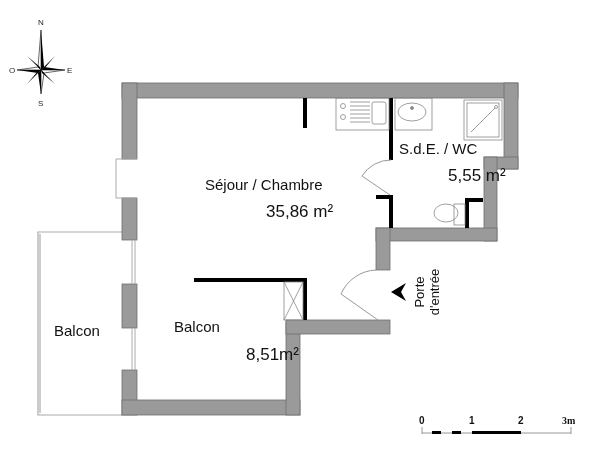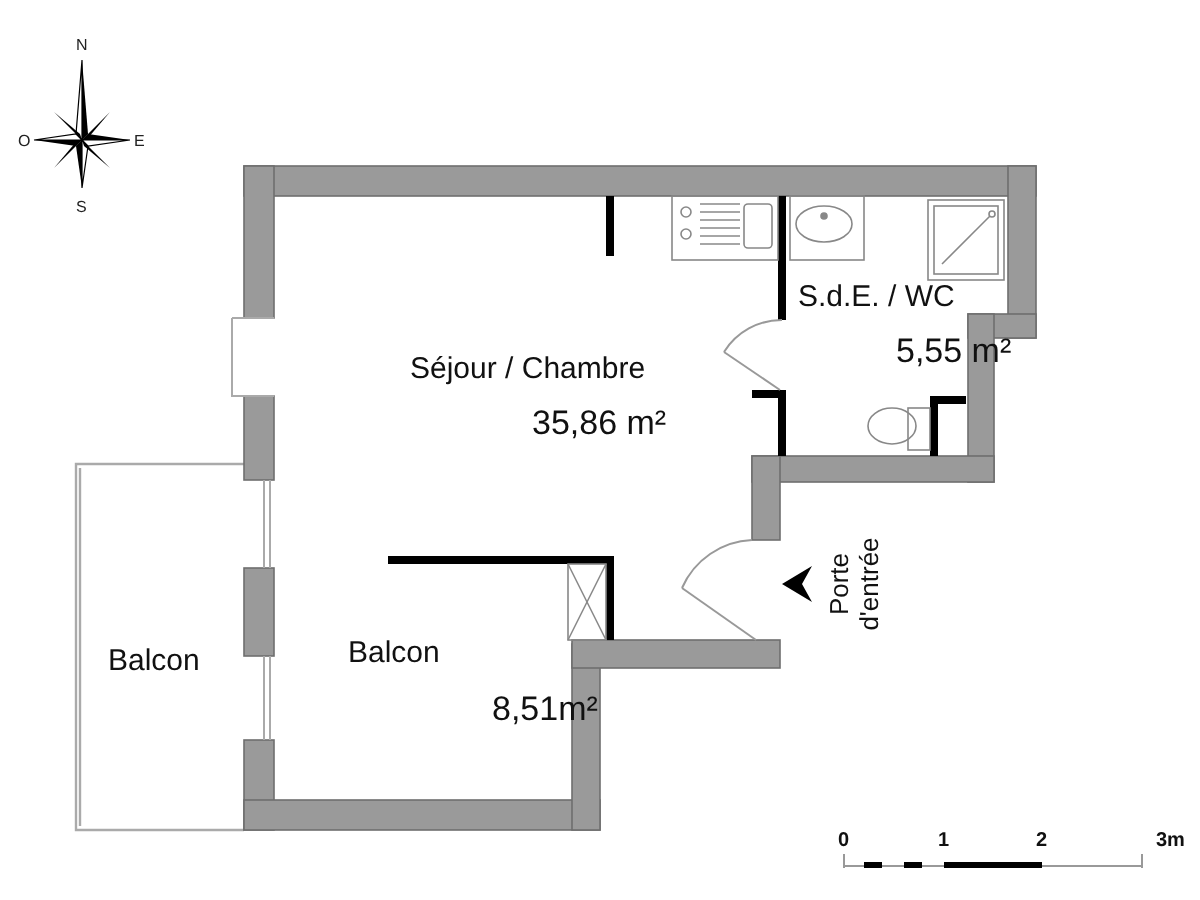--- a/index.html
+++ b/index.html
@@ -159,13 +159,13 @@
 <div class="lbl room-name" style="left:54px; top:322px;">Balcon</div>
 
 <div class="entry" style="transform: rotate(-90deg); left:412px; top:322px;">
   <div class="entry-text">Porte</div>
   <div class="entry-text">d'entrée</div>
 </div>
 
 <div class="scale-l" style="left:419px; top:415px;">0</div>
 <div class="scale-l" style="left:469px; top:415px;">1</div>
 <div class="scale-l" style="left:518px; top:415px;">2</div>
-<div class="scale-l" style="left:578px; top:415px;">3m</div>
+<div class="scale-l" style="left:562px; top:415px;font-family:Liberation Serif, serif;">3m</div>
 
 </body></html>

